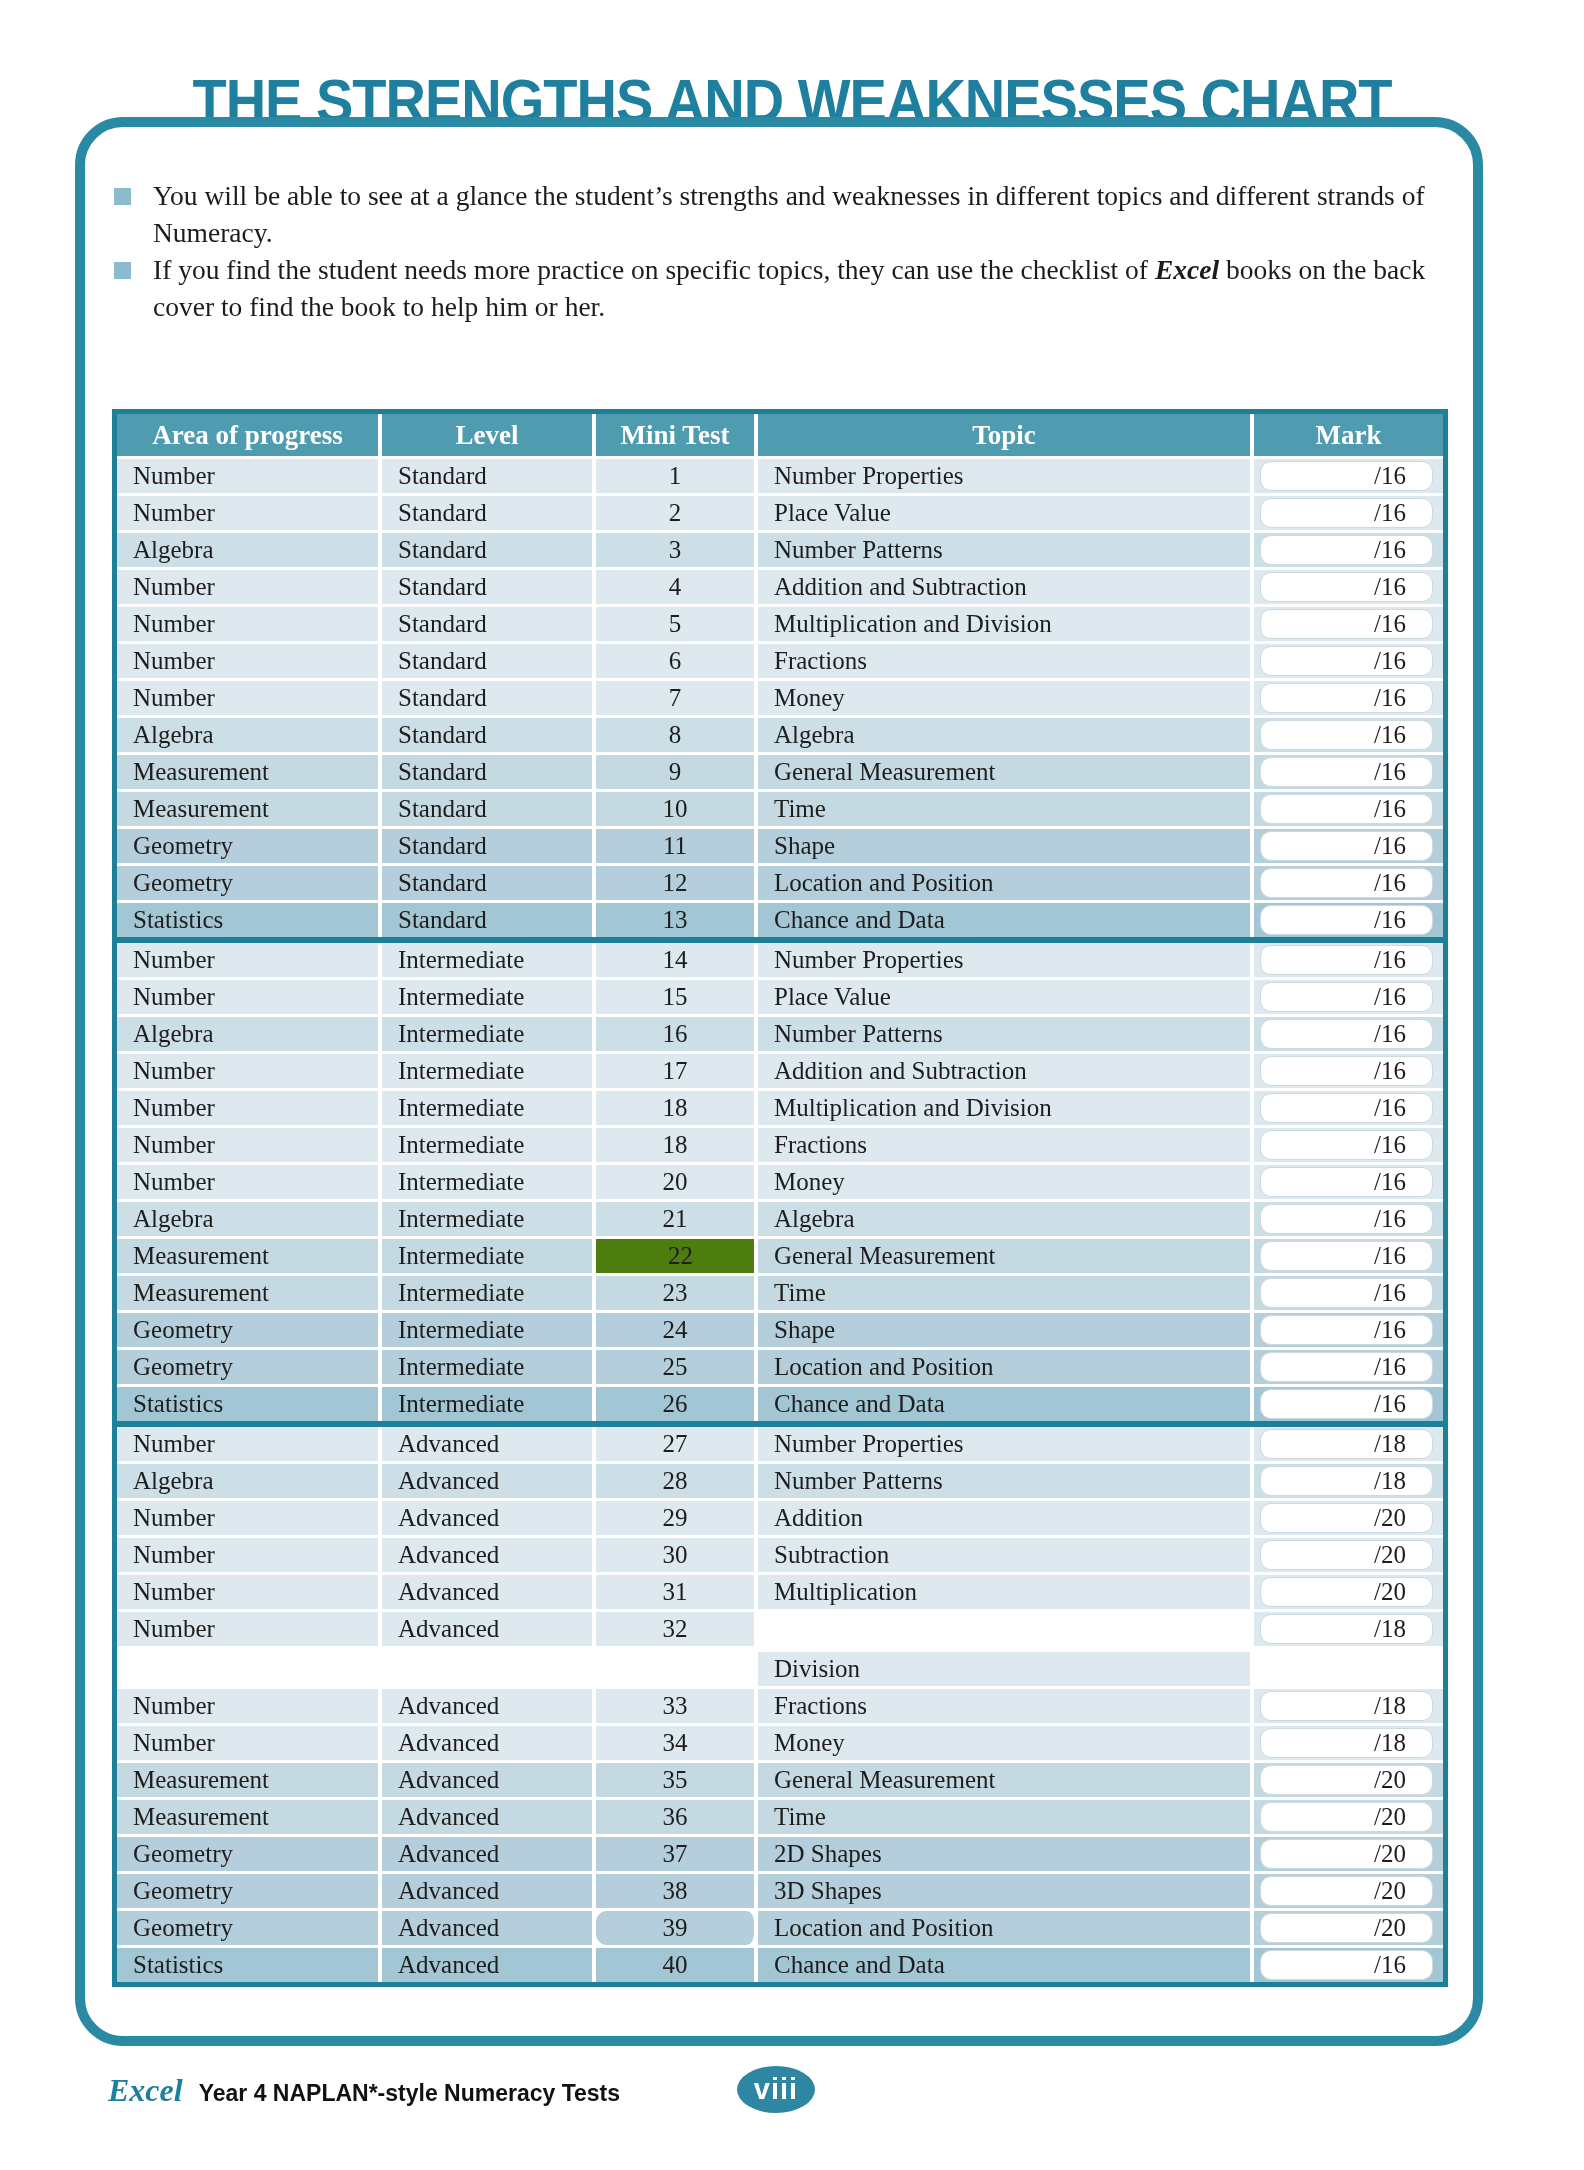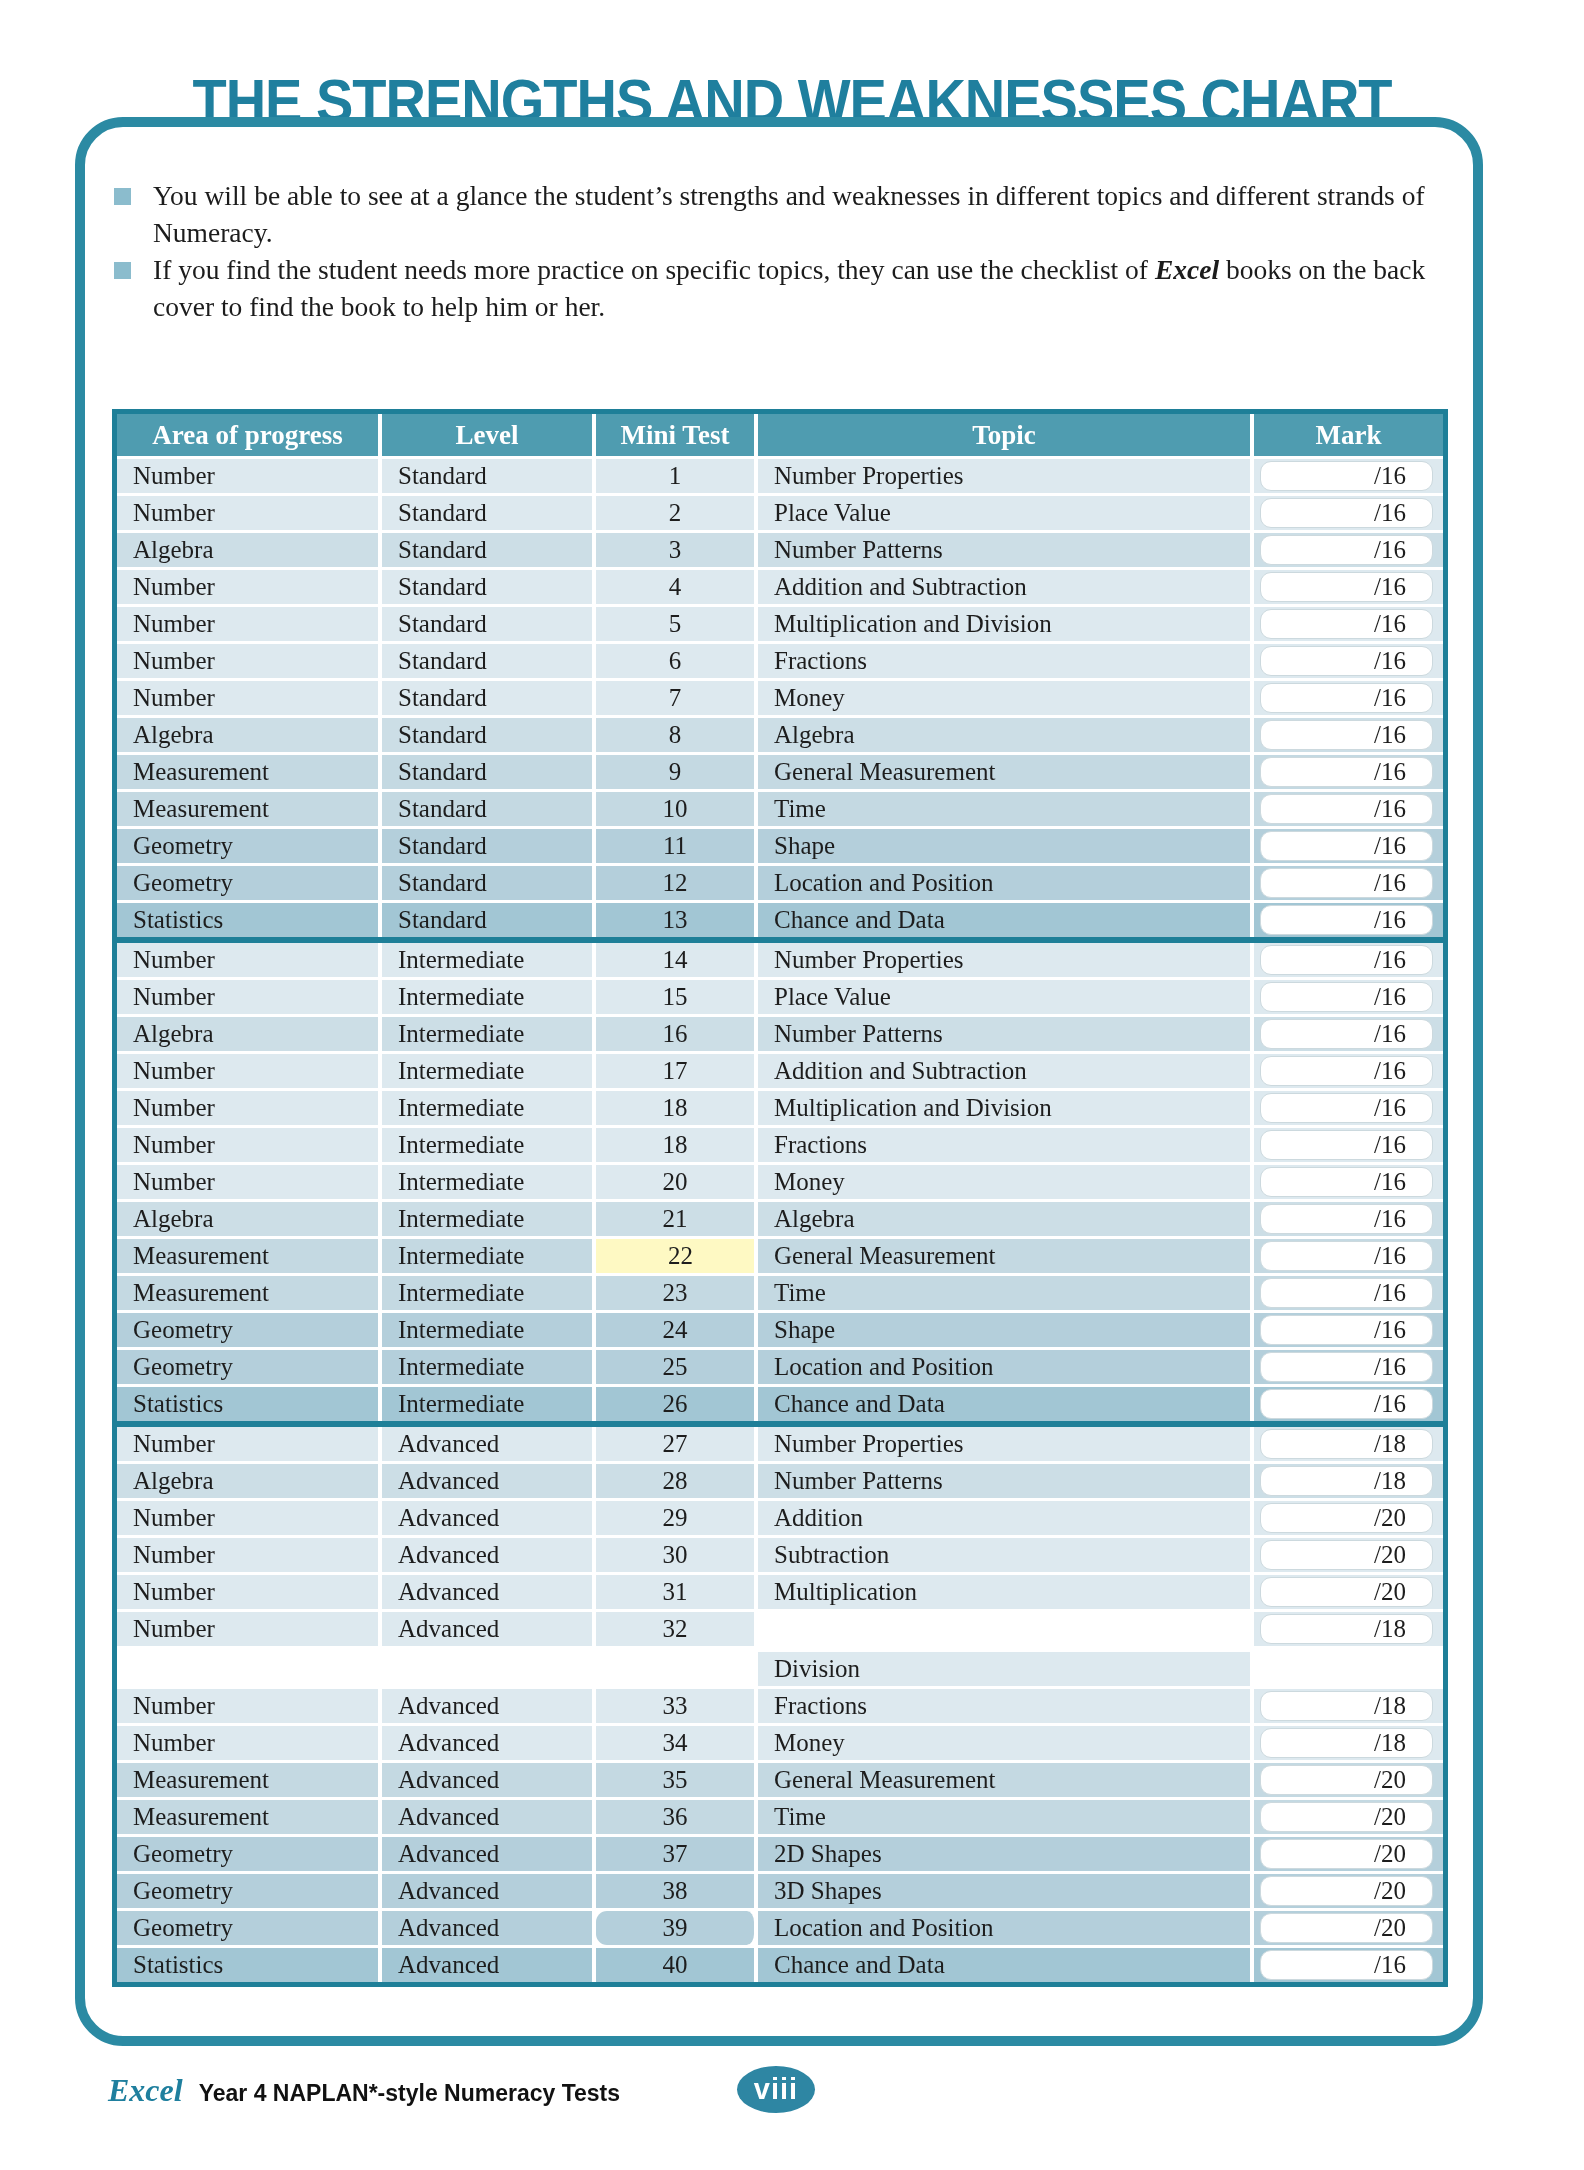--- a/index.html
+++ b/index.html
@@ -303,21 +303,21 @@
         <div class="td" style="background: rgb(204, 222, 230);">Intermediate</div>
         <div class="td center" style="background: rgb(204, 222, 230);">21</div>
         <div class="td" style="background: rgb(204, 222, 230);">Algebra</div>
         <div class="td mark-cell" style="background: rgb(204, 222, 230);">
           <div class="mark-pill">/16</div>
         </div>
       </div>
       <div class="trow">
         <div class="td" style="background: rgb(196, 217, 226);">Measurement</div>
         <div class="td" style="background: rgb(196, 217, 226);">Intermediate</div>
-        <div class="td center" style="background: #fef9c3; padding-left: 11px;">22</div>
+        <div class="td center" style="background: #4d7c0f; padding-left: 11px;">22</div>
         <div class="td" style="background: rgb(196, 217, 226);">General Measurement</div>
         <div class="td mark-cell" style="background: rgb(196, 217, 226);">
           <div class="mark-pill">/16</div>
         </div>
       </div>
       <div class="trow">
         <div class="td" style="background: rgb(196, 217, 226);">Measurement</div>
         <div class="td" style="background: rgb(196, 217, 226);">Intermediate</div>
         <div class="td center" style="background: rgb(196, 217, 226);">23</div>
         <div class="td" style="background: rgb(196, 217, 226);">Time</div>

